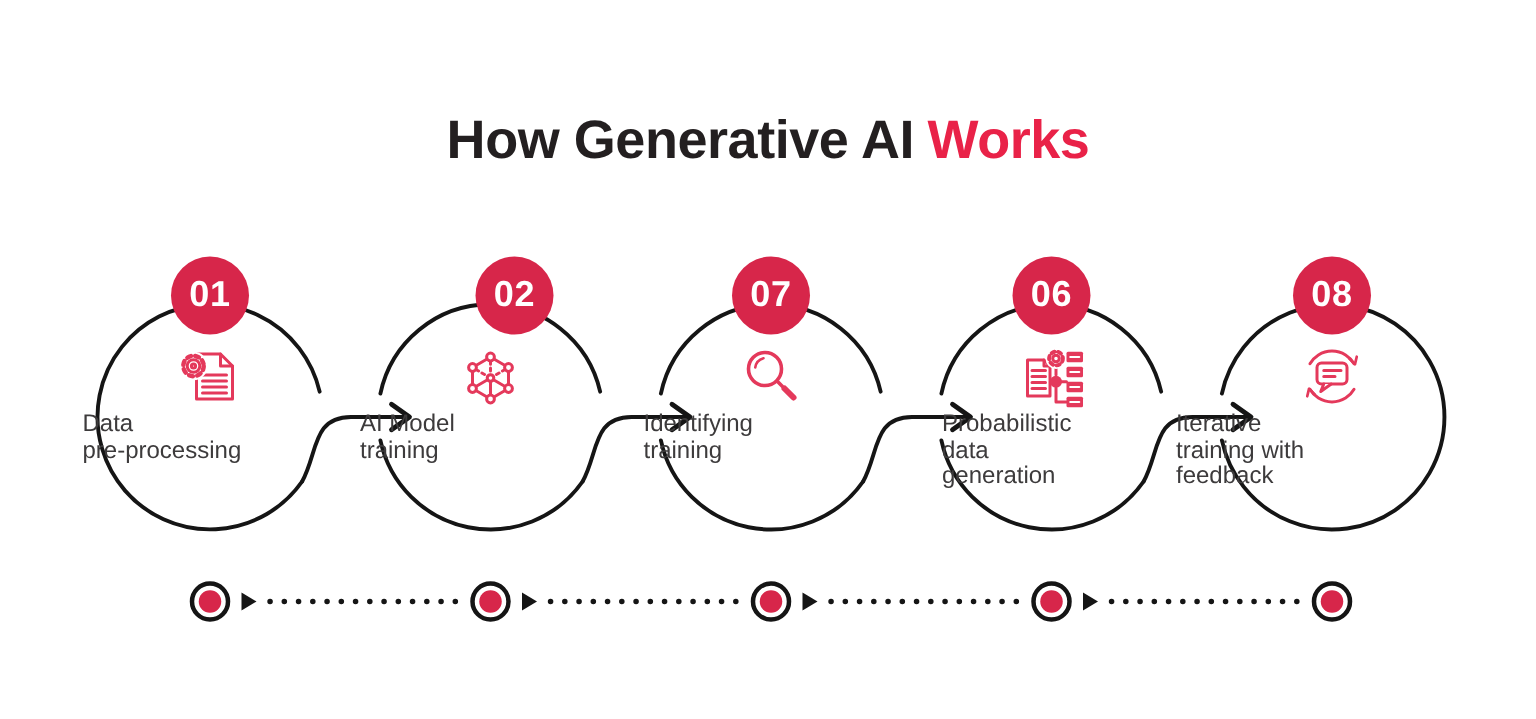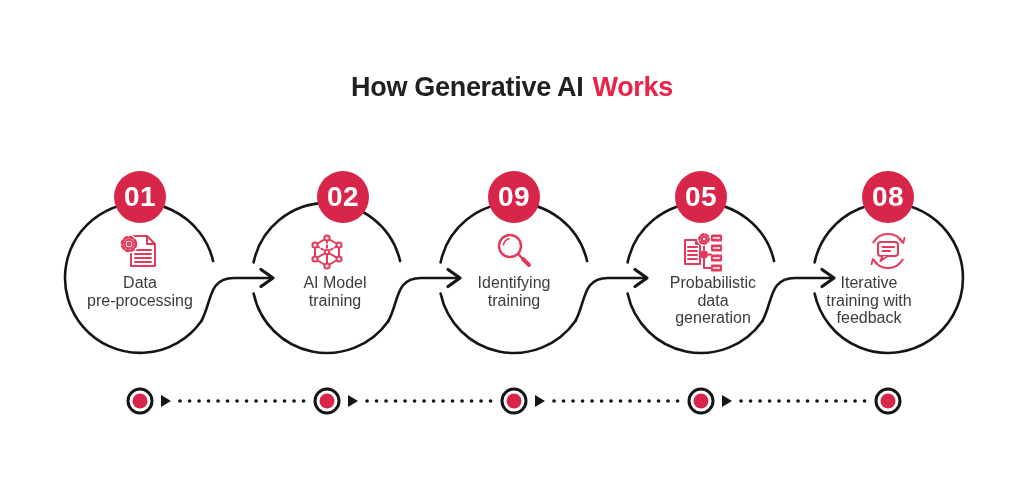--- a/index.html
+++ b/index.html
@@ -2,47 +2,47 @@
 <html style="--accent-red: #e92248; --badge-red: #d7264a; --icon-red: #e4395b; --line-black: #151515; --text-dark: #3d3b3c; --title-dark: #231f20; --background: #ffffff;"><head>
 <meta charset="utf-8">
 <style>
   html,body{margin:0;padding:0;background:#fff;}
   .stage{
     position:relative;width:1024px;height:479px;background:var(--background,#fff);
     font-family:"Liberation Sans","DejaVu Sans",sans-serif;overflow:hidden;
   }
   .title{
     position:absolute;top:52px;left:0;width:100%;text-align:center;
-    font-size:27px;font-weight:bold;letter-spacing:-0.3px;line-height:34px;
+    font-size:36px;font-weight:bold;letter-spacing:-0.3px;line-height:34px;
   }
   .title .pre{color:var(--title-dark,#231f20);}
   .title .hl{color:var(--accent-red,#e92248);margin-left:9px;}
   .layer{position:absolute;left:0;top:0;}
   .badge{
     position:absolute;top:171px;width:52px;height:52px;border-radius:50%;
     background:var(--badge-red,#d7264a);display:flex;align-items:center;justify-content:center;
   }
   .badge::after{
     content:'';position:absolute;top:39px;left:17px;width:18px;height:18px;
     background:var(--badge-red,#d7264a);transform:rotate(45deg);border-radius:3px;z-index:-1;
   }
   .badge .num{
-    position:relative;color:#fff;font-size:28px;font-weight:bold;letter-spacing:0.5px;
+    position:relative;color:#fff;font-size:24px;font-weight:bold;letter-spacing:0.5px;
   }
   .icon{position:absolute;top:227px;width:48px;height:48px;}
   .icon svg{display:block;width:48px;height:48px;}
   .label{
-    position:absolute;top:274px;width:170px;text-align:center;
+    position:absolute;top:274px;width:170px;text-align:left;
     font-size:16px;line-height:17.5px;color:var(--text-dark,#3d3b3c);
     white-space:pre-line;
   }
   
   .s1 .badge{left:114px}.s2 .badge{left:317px}.s3 .badge{left:488px}.s4 .badge{left:675px}.s5 .badge{left:862px}
   .s1 .icon{left:116px}.s2 .icon{left:303px}.s3 .icon{left:490px}.s4 .icon{left:677px}.s5 .icon{left:864px}
-  .s1 .label{left:55px}.s2 .label{left:250px}.s3 .label{left:429px}.s4 .label{left:628px}.s5 .label{left:784px}
+  .s1 .label{left:55px}.s2 .label{left:240px}.s3 .label{left:429px}.s4 .label{left:628px}.s5 .label{left:784px}
   .ink{stroke:var(--line-black,#151515);}
   .red-stroke{stroke:var(--icon-red,#e4395b);}
 </style>
 </head>
 <body>
 
 <div class="stage">
 
   <h1 class="title">
     <span class="pre">How Generative AI</span><span class="hl">Works</span>
@@ -154,29 +154,29 @@
   <div class="step s3">
     <div class="icon">
       <svg viewBox="0 0 48 48" fill="none" class="red-stroke" stroke="#e4395b" stroke-width="2.4" stroke-linejoin="round" stroke-linecap="round">
         <circle cx="20" cy="19" r="11"></circle>
         <path d="M13.5 18 A7.5 7.5 0 0 1 19 11.8" stroke-width="1.7"></path>
         <path d="M28.2 27.2 L31.5 30.5"></path>
         <path d="M33 32 L39 38" stroke-width="4"></path>
       </svg>
     </div>
     <div class="badge">
-        <span class="num">09</span>
+        <span class="num">07</span>
       </div>
     <div class="label">Identifying
 training</div>
   </div>
 
   <div class="step s4">
     <div class="badge">
-        <span class="num">05</span>
+        <span class="num">06</span>
       </div>
     <div class="icon">
       <svg viewBox="0 0 48 48" fill="none" class="red-stroke" stroke="#e4395b" stroke-width="2" stroke-linejoin="round" stroke-linecap="round">
         <path d="M8 13 H19 L23 17 V37 H8 Z"></path>
         <path d="M19 13 V17 H23"></path>
         <path d="M11 20 H20 M11 24 H20 M11 28 H20 M11 32 H20"></path>
         <path d="M27 17 V23 M30.5 27.5 H34 M27 31.5 V41 H34"></path>
         <circle cx="27" cy="12" r="7" fill="#fff" stroke="none"></circle>
         <circle cx="27" cy="12" r="4.6" fill="#fff" stroke-width="2.6" stroke-dasharray="2.2 2.4"></circle>
         <circle cx="27" cy="12" r="2.2"></circle>

